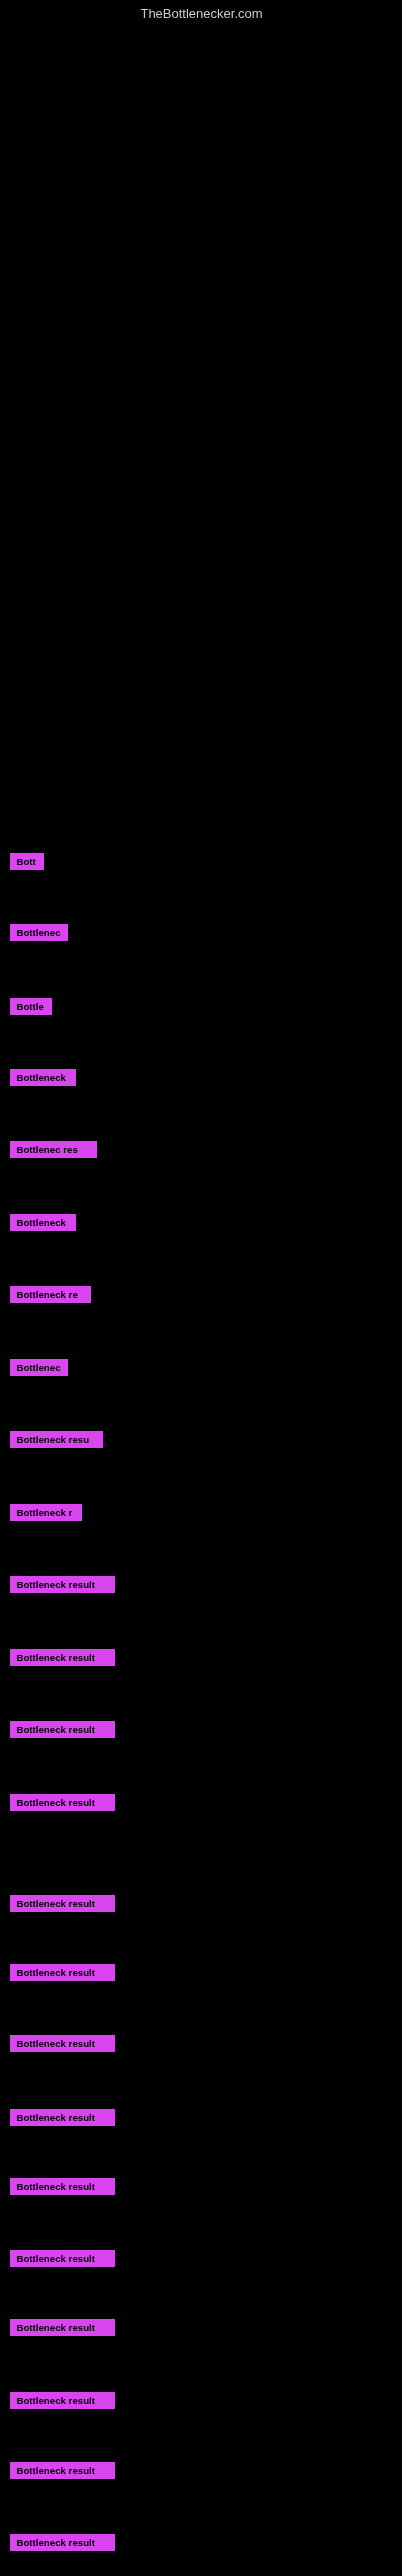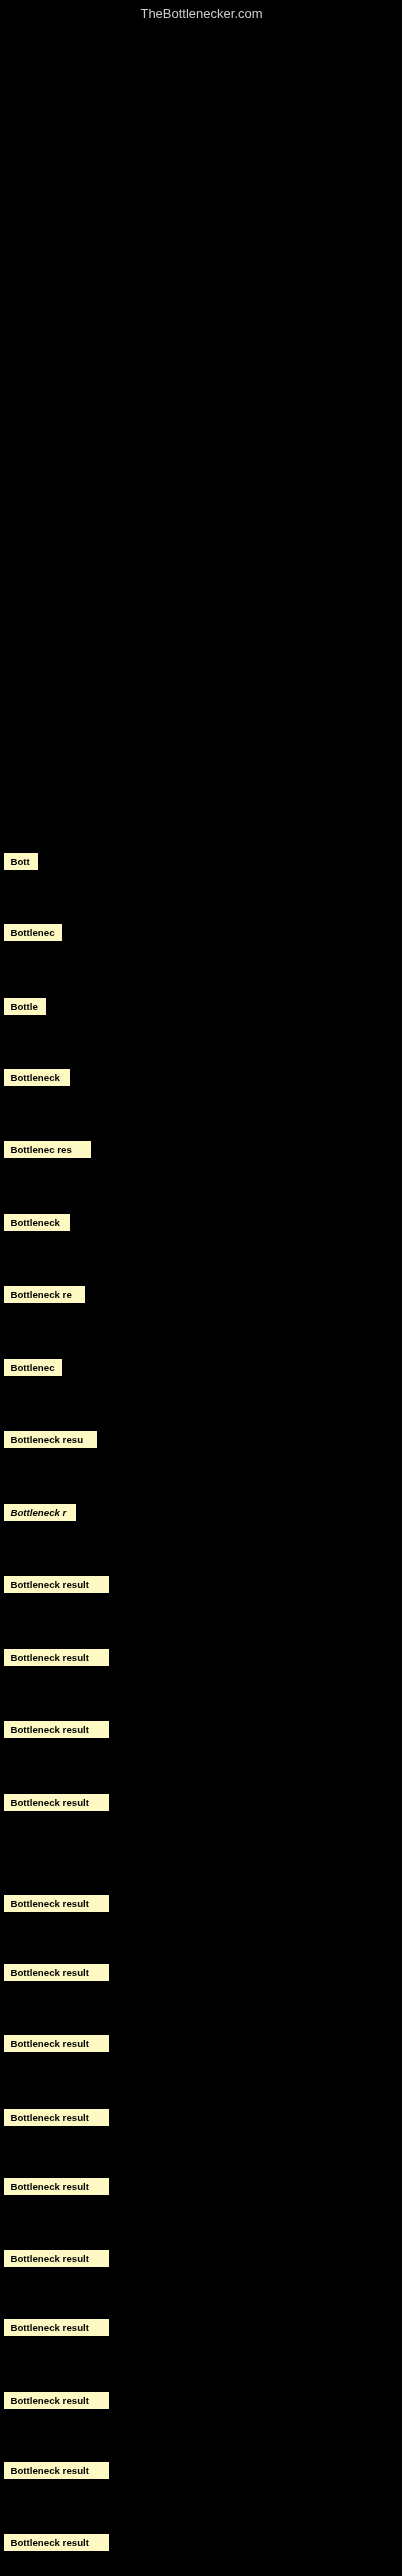--- a/index.html
+++ b/index.html
@@ -18,47 +18,47 @@
       color: #cccccc;
       font-size: 13px;
       text-align: center;
       padding-top: 6.4px;
       position: absolute;
       top: 0;
       left: 0;
       right: 0;
     }
     .bottleneck-label {
-      background-color: #fef9c3;
+      background-color: #d946ef;
       color: #000;
       font-size: 9.7px;
       font-weight: bold;
       padding: 3.2px 6.4px;
       display: inline-block;
       position: absolute;
-      left: 4px;
+      left: 10px;
       white-space: nowrap;
     }
   </style>
 </head>
 <body>
 
 <span class="site-title">TheBottlenecker.com</span>
 
 <div id="labels-container">
     <span class="bottleneck-label" style="top: 853px; min-width: 34px;">Bott</span>
     <span class="bottleneck-label" style="top: 924px; min-width: 58px;">Bottlenec</span>
     <span class="bottleneck-label" style="top: 998px; min-width: 42px;">Bottle</span>
     <span class="bottleneck-label" style="top: 1069px; min-width: 66px;">Bottleneck</span>
     <span class="bottleneck-label" style="top: 1141px; min-width: 87px;">Bottlenec res</span>
     <span class="bottleneck-label" style="top: 1214px; min-width: 66px;">Bottleneck</span>
     <span class="bottleneck-label" style="top: 1286px; min-width: 81px;">Bottleneck re</span>
     <span class="bottleneck-label" style="top: 1359px; min-width: 58px;">Bottlenec</span>
     <span class="bottleneck-label" style="top: 1431px; min-width: 93px;">Bottleneck resu</span>
-    <span class="bottleneck-label" style="top: 1504px; min-width: 72px; font-style: italic;">Bottleneck r</span>
+    <span class="bottleneck-label" style="top: 1504px; min-width: 72px;">Bottleneck r</span>
     <span class="bottleneck-label" style="top: 1576px; min-width: 105px;">Bottleneck result</span>
     <span class="bottleneck-label" style="top: 1649px; min-width: 105px;">Bottleneck result</span>
     <span class="bottleneck-label" style="top: 1721px; min-width: 105px;">Bottleneck result</span>
     <span class="bottleneck-label" style="top: 1794px; min-width: 105px;">Bottleneck result</span>
     <span class="bottleneck-label" style="top: 1895px; min-width: 105px;">Bottleneck result</span>
     <span class="bottleneck-label" style="top: 1964px; min-width: 105px;">Bottleneck result</span>
     <span class="bottleneck-label" style="top: 2035px; min-width: 105px;">Bottleneck result</span>
     <span class="bottleneck-label" style="top: 2109px; min-width: 105px;">Bottleneck result</span>
     <span class="bottleneck-label" style="top: 2178px; min-width: 105px;">Bottleneck result</span>
     <span class="bottleneck-label" style="top: 2250px; min-width: 105px;">Bottleneck result</span>

